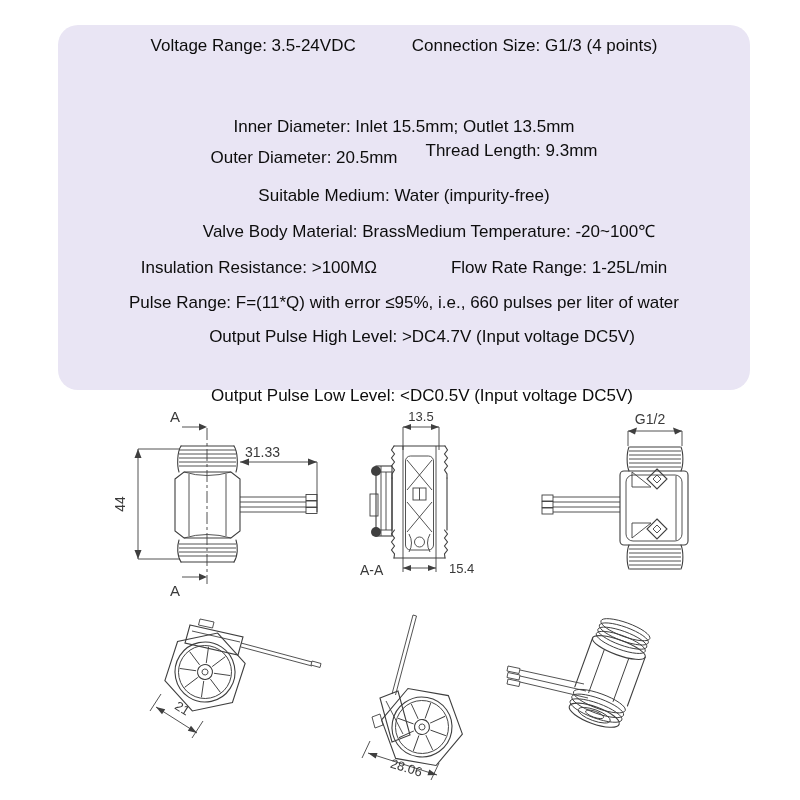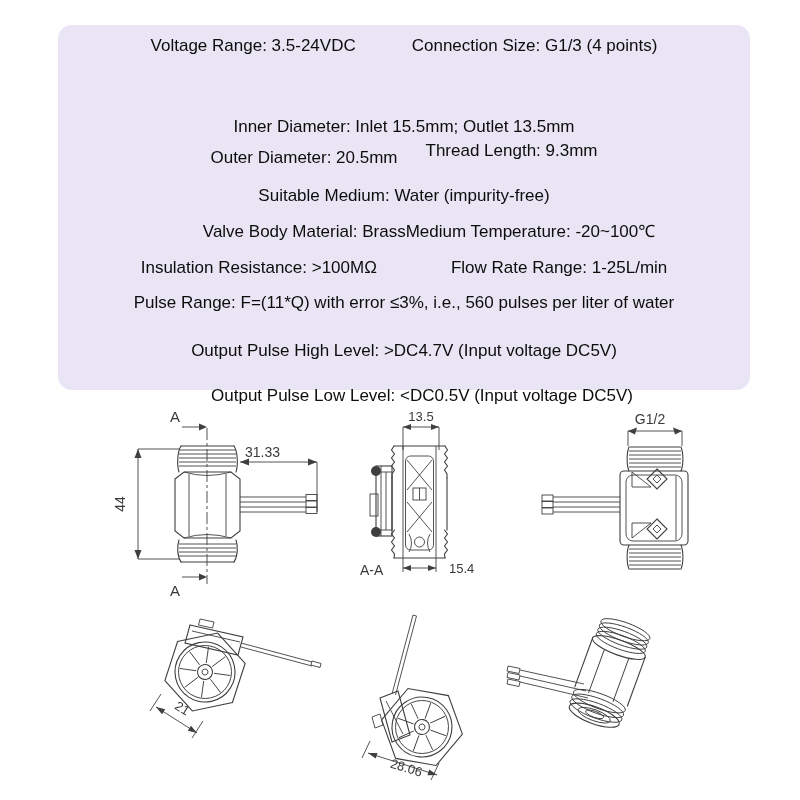--- a/index.html
+++ b/index.html
@@ -4,37 +4,37 @@
 <style>
   html,body{margin:0;padding:0;}
   body{
     width:800px;height:800px;position:relative;overflow:hidden;
     background:#ffffff;
     font-family:"Liberation Sans",sans-serif;
   }
   
   .spec-panel{
     position:absolute;left:58px;top:25px;width:692px;height:365px;
-    background:#e9e5f4;border-radius:14px;text-align:center;
+    background:#e9e5f4;border-radius:20px;text-align:center;
   }
   .spec-row{
     position:absolute;left:0;width:100%;height:22px;
     display:flex;justify-content:center;align-items:center;
     font-size:17px;color:#0d0d0d;white-space:nowrap;line-height:22px;
   }
   .r1{top:10px;gap:56px;}
   .r2{top:51px;}
   .r3{top:91px;}
   .r4{top:122px;gap:28px;}
   .r4 .part2{transform:translateY(-7px);}
   .r5{top:160px;}
   .r6{top:196px;transform:translateX(25px);}
   .r7{top:232px;gap:74px;}
   .r8{top:267px;}
-  .r9{top:315px;}
+  .r9{top:301px;padding-left:18px;}
   .r10{top:336px;transform:translateX(18px);margin-top:24px;}
   
   .drw{position:absolute;}
   svg .ln{stroke:#3f3f3f;stroke-width:1.1;fill:none;stroke-linecap:round;}
   svg .thin{stroke:#3f3f3f;stroke-width:0.9;fill:none;}
   svg .cl{stroke:#3f3f3f;stroke-width:0.9;fill:none;stroke-dasharray:12 3 3 3;}
   svg .ar{fill:#3f3f3f;stroke:none;}
   svg .dk{fill:#3f3f3f;stroke:none;}
   svg text{font-family:"Liberation Sans",sans-serif;fill:#3a3a3a;}
   .dimtxt{font-size:14px;}
@@ -61,21 +61,21 @@
   </div>
   <div class="spec-row r6">
     <span class="part1">Valve Body Material: Brass</span>
     <span class="part2">Medium Temperature: -20~100℃</span>
   </div>
   <div class="spec-row r7">
     <span class="part1">Insulation Resistance: &gt;100MΩ</span>
     <span class="part2">Flow Rate Range: 1-25L/min</span>
   </div>
   <div class="spec-row r8">
-    <span class="part1">Pulse Range: F=(11*Q) with error ≤3%, i.e., 560 pulses per liter of water</span>
+    <span class="part1">Pulse Range: F=(11*Q) with error ≤95%, i.e., 660 pulses per liter of water</span>
   </div>
   <div class="spec-row r9">
     <span class="part1">Output Pulse High Level: &gt;DC4.7V (Input voltage DC5V)</span>
   </div>
   <div class="spec-row r10">
     <span class="part1">Output Pulse Low Level: &lt;DC0.5V (Input voltage DC5V)</span>
   </div>
 </div>
 
 <svg class="drw" style="left:105px;top:400px;" width="240" height="200" viewBox="0 0 240 200">

